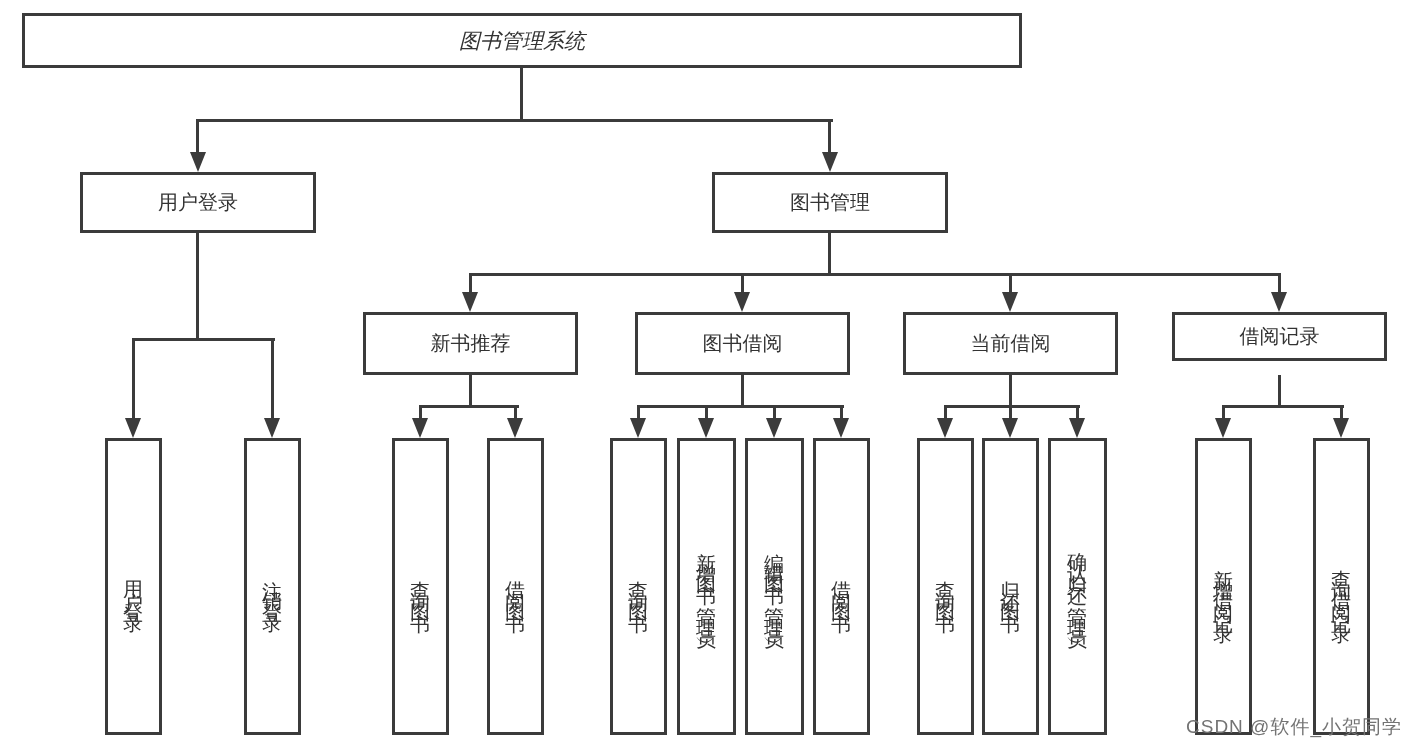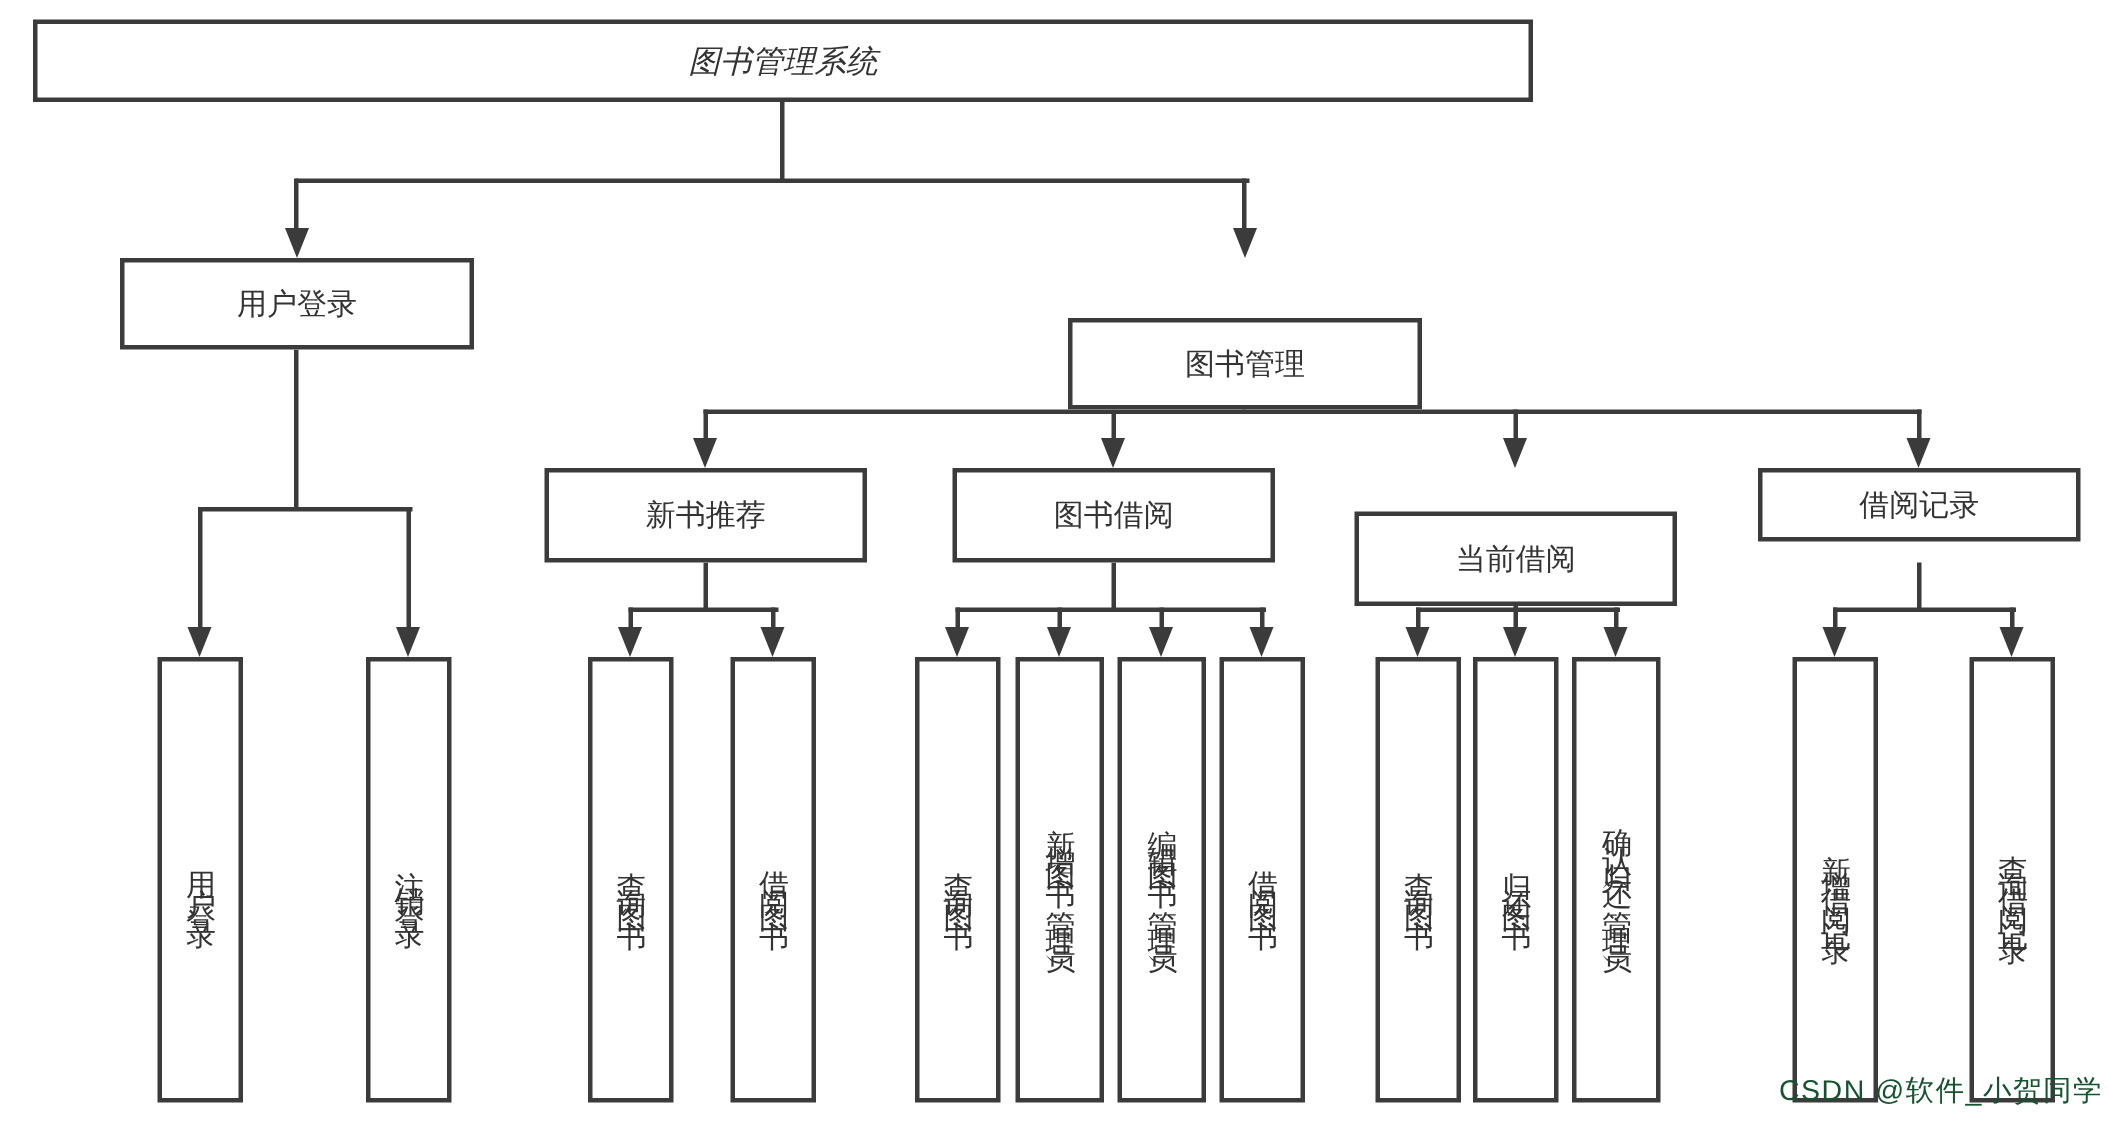--- a/index.html
+++ b/index.html
@@ -56,41 +56,41 @@
     border-right: 8px solid transparent;
     border-top: 20px solid #3b3b3b;
     z-index: 1;
   }
   .watermark {
     position: absolute;
     left: 1186px;
     top: 714px;
     font-size: 19px;
     letter-spacing: 1px;
-    color: #14532d;
+    color: #737373;
     z-index: 3;
     white-space: nowrap;
   }
 </style>
 </head>
 <body>
 
 <div class="stage">
 
   <div class="node root-box" style="left:22px; top:13px; width:1000px; height:55px;">图书管理系统</div>
 
   <div class="vline" style="left:520px; top:68px; height:54px;"></div>
   <div class="hline" style="left:197px; top:119px; width:636px;"></div>
   <div class="vline" style="left:196px; top:119px; height:33px;"></div>
   <div class="arrow" style="left:190px; top:152px;"></div>
   <div class="vline" style="left:828px; top:119px; height:33px;"></div>
   <div class="arrow" style="left:822px; top:152px;"></div>
 
   <div class="node" style="left:80px; top:172px; width:236px; height:61px;">用户登录</div>
-  <div class="node" style="left:712px; top:172px; width:236px; height:61px;margin-top:40px;">图书管理</div>
+  <div class="node" style="left:712px; top:172px; width:236px; height:61px;">图书管理</div>
 
   <div class="vline" style="left:196px; top:233px; height:107px;"></div>
   <div class="hline" style="left:132px; top:338px; width:143px;"></div>
   <div class="vline" style="left:132px; top:338px; height:80px;"></div>
   <div class="arrow" style="left:125px; top:418px;"></div>
   <div class="vline" style="left:271px; top:338px; height:80px;"></div>
   <div class="arrow" style="left:264px; top:418px;"></div>
 
   <div class="vline" style="left:828px; top:233px; height:43px;"></div>
   <div class="hline" style="left:469px; top:273px; width:812px;"></div>
@@ -98,21 +98,21 @@
   <div class="arrow" style="left:462px; top:292px;"></div>
   <div class="vline" style="left:741px; top:273px; height:20px;"></div>
   <div class="arrow" style="left:734px; top:292px;"></div>
   <div class="vline" style="left:1009px; top:273px; height:20px;"></div>
   <div class="arrow" style="left:1002px; top:292px;"></div>
   <div class="vline" style="left:1278px; top:273px; height:20px;"></div>
   <div class="arrow" style="left:1271px; top:292px;"></div>
 
   <div class="node" style="left:635px; top:312px; width:215px; height:63px;">图书借阅</div>
   <div class="node" style="left:363px; top:312px; width:215px; height:63px;">新书推荐</div>
-  <div class="node" style="left:903px; top:312px; width:215px; height:63px;margin-top:29px;">当前借阅</div>
+  <div class="node" style="left:903px; top:312px; width:215px; height:63px;">当前借阅</div>
   <div class="node" style="left:1172px; top:312px; width:215px; height:49px;">借阅记录</div>
 
   <div class="vline" style="left:469px; top:375px; height:33px;"></div>
   <div class="hline" style="left:419px; top:405px; width:100px;"></div>
   <div class="vline" style="left:419px; top:405px; height:13px;"></div>
   <div class="arrow" style="left:412px; top:418px;"></div>
   <div class="vline" style="left:514px; top:405px; height:13px;"></div>
   <div class="arrow" style="left:507px; top:418px;"></div>
 
   <div class="vline" style="left:741px; top:375px; height:33px;"></div>

